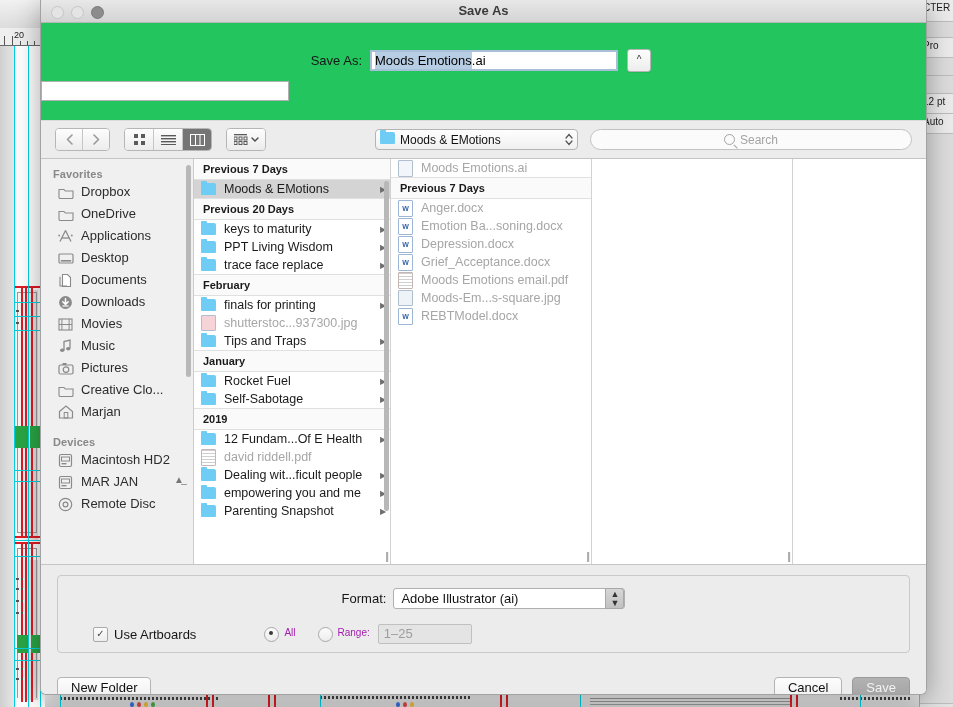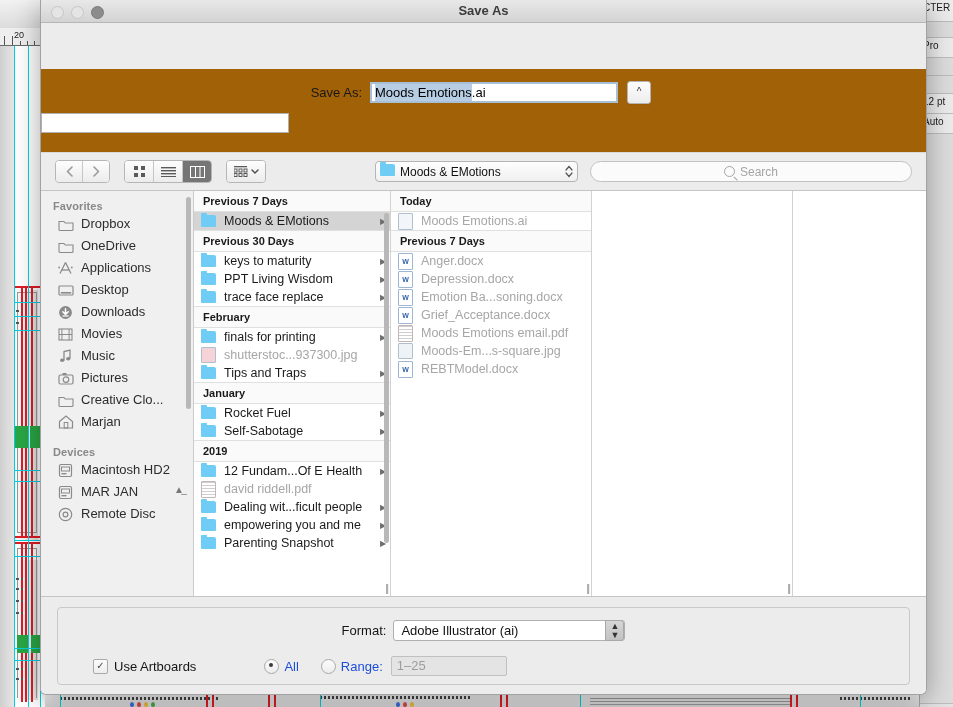--- a/index.html
+++ b/index.html
@@ -95,21 +95,21 @@
   .t-close { left: 10px; background:#e4e4e4; border:1px solid #c6c6c6; }
   .t-min   { left: 30px; background:#e4e4e4; border:1px solid #c6c6c6; }
   .t-zoom  { left: 50px; background:#8c8c8c; border:1px solid #7b7b7b; }
   #dialog-title {
     line-height: 22px; text-align: center; font-size: 13px;
     font-weight: bold; color: #3b3b3b;
   }
 
   
   #name-area {
-    background: #a16207; padding: 12px 0 10px 0; margin-top: 46px;
+    background: #22c55e; padding: 26px 0 10px 0;
   }
   .field-row { display: flex; align-items: center; margin-bottom: 9px; }
   .field-label {
     width: 321px; text-align: right; padding-right: 8px;
     font-size: 13px; color: #181818;
   }
   #saveas-input {
     width: 248px; height: 21px; box-sizing: border-box;
     border: 2px solid #a8bfd8; background: #fff;
     font-size: 13px; line-height: 17px; padding: 0 3px;
@@ -299,32 +299,32 @@
   }
   .opt-row {
     display: flex; align-items: center; margin-top: 15px; padding-left: 35px;
   }
   .chk-wrap { display: flex; align-items: center; font-size: 13px; color: #151515; }
   .chkbox {
     width: 13px; height: 13px; background: linear-gradient(to bottom,#fcfcfc,#ededed);
     border: 1px solid #a9a9a9; border-radius: 2px; margin-right: 6px;
     font-size: 10px; line-height: 11px; text-align: center; color: #4a4a4a;
   }
-  .radio-wrap { display: flex; align-items: flex-end; font-size: 13px; color: #1d4ed8; margin-left: 68px; }
+  .radio-wrap { display: flex; align-items: flex-start; font-size: 10px; color: #a21caf; margin-left: 68px; }
   .radio {
     width: 13px; height: 13px; border-radius: 50%;
     background: linear-gradient(to bottom,#fcfcfc,#ededed);
     border: 1px solid #a9a9a9; margin-right: 5px; position: relative;
   }
   .radio.on::after {
     content:''; position:absolute; left:3.5px; top:3.5px;
     width:4px; height:4px; border-radius:50%; background:#3a3a3a;
   }
   #range-input {
-    width: 116px; height: 20px; box-sizing: border-box; margin-left: 8px;
+    width: 94px; height: 20px; box-sizing: border-box; margin-left: 8px;
     background: #e4e4e4; border: 1px solid #c0c0c0; border-radius: 2px;
     font-size: 13px; color: #9d9d9d; padding-left: 5px; line-height: 18px;
   }
 
   
   #footer {
     display: flex; align-items: center; padding: 0 16px;
     height: 50px; background: #ececec;
   }
   .btn {
@@ -587,20 +587,29 @@
       <div class="sb-item">
         <span class="sb-icon">
           <svg width="16" height="13" viewBox="0 0 16 13">
               <rect x="1" y="2" width="14" height="9" rx="1" fill="none" stroke="#8a8a8a" stroke-width="1.2"></rect>
               <rect x="2.8" y="8" width="10.4" height="1.6" fill="#8a8a8a"></rect>
             </svg>
         </span>
         <span>Desktop</span>
       </div>
 
+      <div class="sb-item">
+        <span class="sb-icon">
+          <svg width="15" height="15" viewBox="0 0 15 15">
+              <path d="M4.5 1.5 h5 l3 3 v9 h-8 Z" fill="#ffffff" stroke="#8a8a8a" stroke-width="1.1"></path>
+              <path d="M2 3.8 v9.2 h7" fill="none" stroke="#8a8a8a" stroke-width="1.1"></path>
+            </svg>
+        </span>
+        <span>Documents</span>
+      </div>
 
       <div class="sb-item">
         <span class="sb-icon">
           <svg width="15" height="15" viewBox="0 0 15 15">
               <circle cx="7.5" cy="7.5" r="6.4" fill="#8a8a8a"></circle>
               <path d="M7.5 3.8 v5.2 M4.8 6.7 L7.5 9.4 L10.2 6.7" stroke="#ffffff" stroke-width="1.5" fill="none" stroke-linecap="round" stroke-linejoin="round"></path>
               <rect x="4.4" y="10.4" width="6.2" height="1.2" fill="#ffffff"></rect>
             </svg>
         </span>
         <span>Downloads</span>
@@ -700,21 +709,21 @@
     <div class="column col1">
       <div class="col-head">Previous 7 Days</div>
       <div class="row selected">
         <span class="ricon">
             <span class="ic-folder"></span>
           </span>
         <span class="rname">Moods &amp; EMotions</span>
         <span class="chev">▶</span>
       </div>
 
-      <div class="col-head sep">Previous 30 Days</div>
+      <div class="col-head sep">Previous 20 Days</div>
       <div class="row">
         <span class="ricon">
             <span class="ic-folder"></span>
           </span>
         <span class="rname">keys to maturity</span>
         <span class="chev">▶</span>
       </div>
       <div class="row">
         <span class="ricon">
             <span class="ic-folder"></span>
@@ -804,46 +813,45 @@
           </span>
         <span class="rname">Parenting Snapshot</span>
         <span class="chev">▶</span>
       </div>
 
       <div class="col-vscroll" style="height:330px;"></div>
       <div class="col-resize">||</div>
     </div>
 
     <div class="column col2">
-      <div class="col-head">Today</div>
       <div class="row dim">
         <span class="ricon">
             <span class="ic-ai"></span>
           </span>
         <span class="rname">Moods Emotions.ai</span>
       </div>
 
       <div class="col-head sep">Previous 7 Days</div>
       <div class="row dim">
         <span class="ricon">
             <span class="ic-word">W</span>
           </span>
         <span class="rname">Anger.docx</span>
       </div>
       <div class="row dim">
         <span class="ricon">
             <span class="ic-word">W</span>
           </span>
+        <span class="rname">Emotion Ba...soning.docx</span>
+      </div>
+      <div class="row dim">
+        <span class="ricon">
+            <span class="ic-word">W</span>
+          </span>
         <span class="rname">Depression.docx</span>
-      </div>
-      <div class="row dim">
-        <span class="ricon">
-            <span class="ic-word">W</span>
-          </span>
-        <span class="rname">Emotion Ba...soning.docx</span>
       </div>
       <div class="row dim">
         <span class="ricon">
             <span class="ic-word">W</span>
           </span>
         <span class="rname">Grief_Acceptance.docx</span>
       </div>
       <div class="row dim">
         <span class="ricon">
             <span class="ic-pdf"></span>

